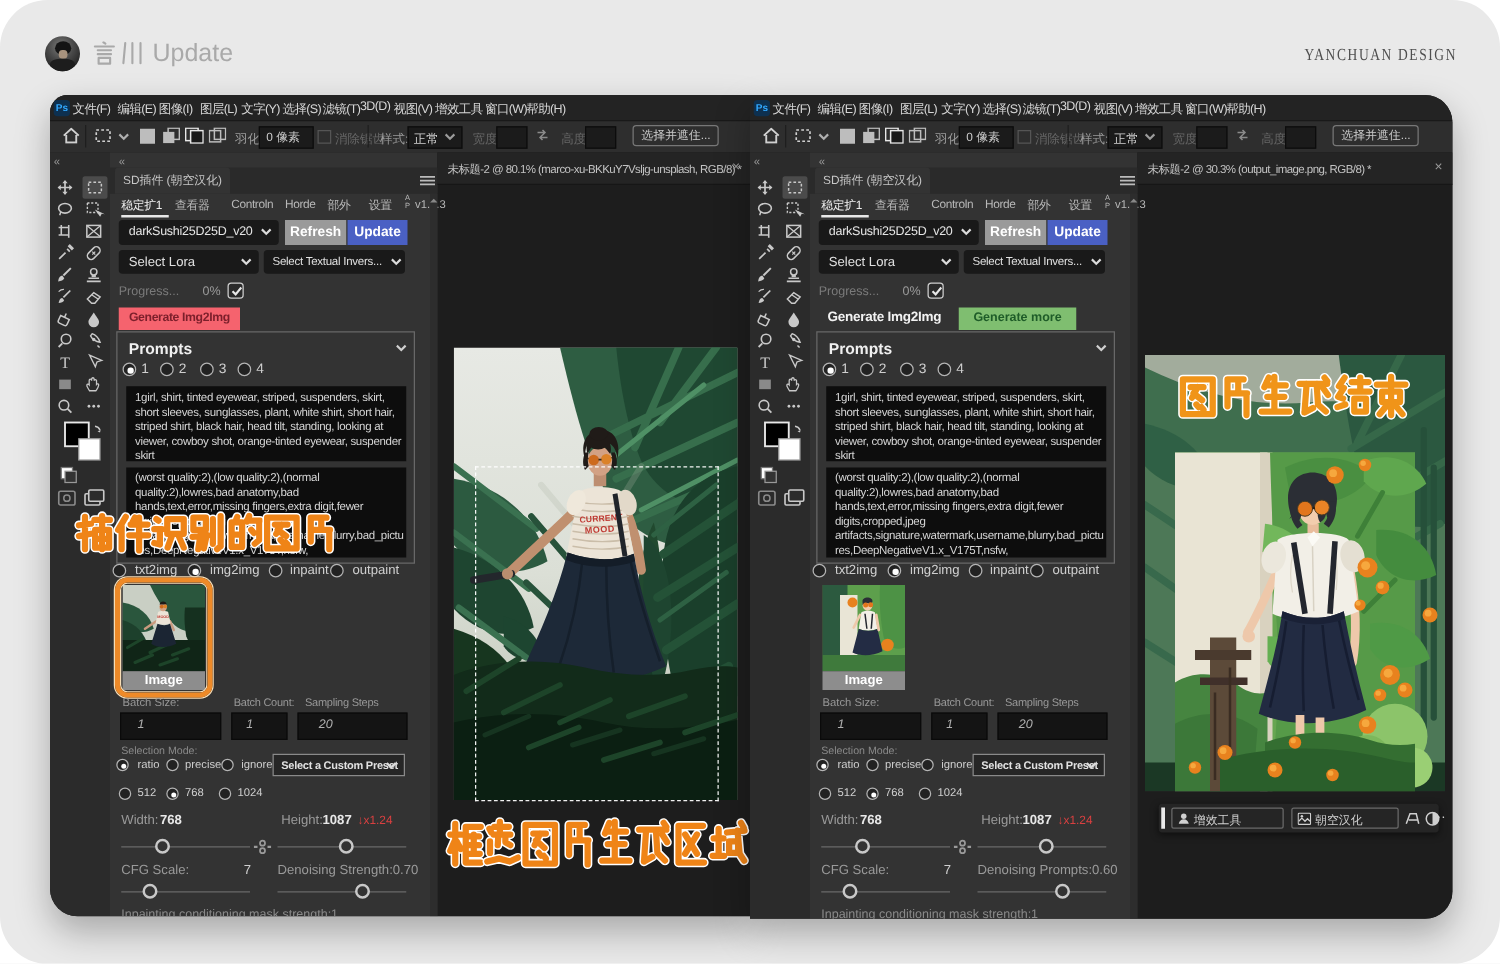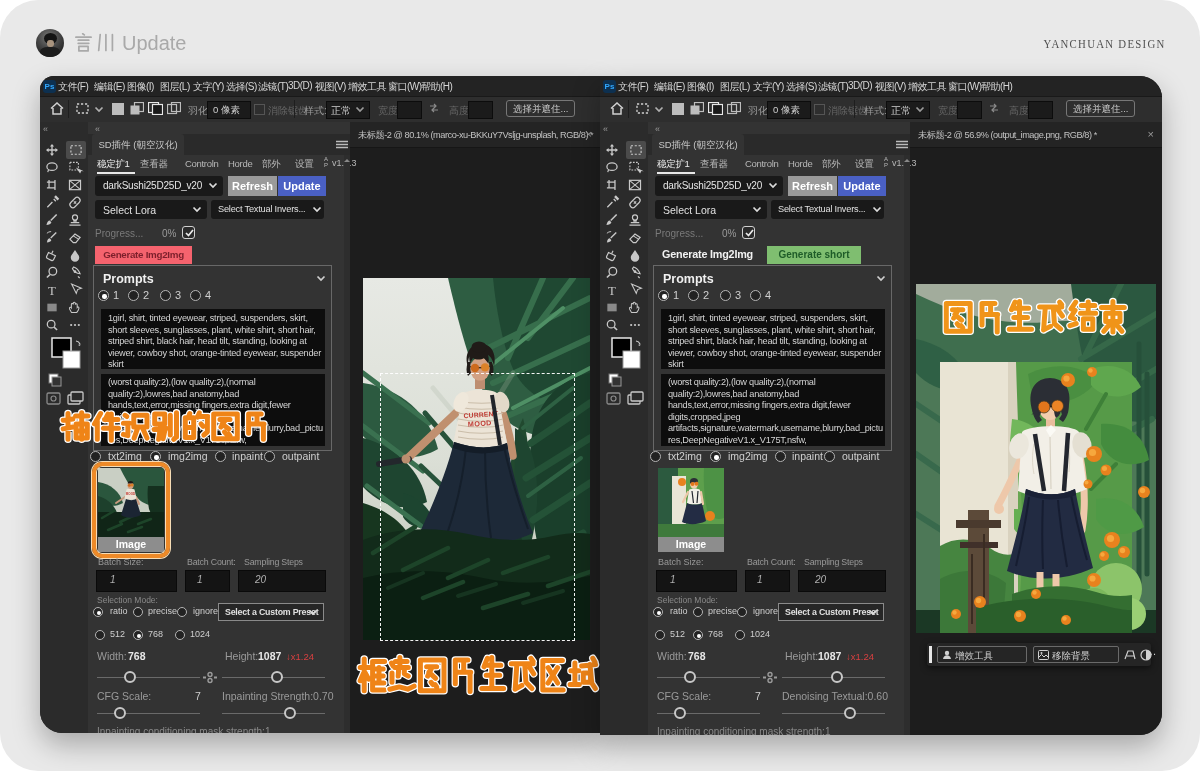--- a/index.html
+++ b/index.html
@@ -325,21 +325,21 @@
     <span style="position:absolute;left:84px;top:595px;width:12px;height:12px;border:2px solid #c8c8c8;border-radius:50%;background:#333;box-sizing:border-box"></span>
     <svg style="position:absolute;left:163px;top:595px" width="14" height="13" viewBox="0 0 14 13">
       <path d="M0 6.5h3M11 6.5h3" stroke="#9a9a9a" stroke-width="1.8"></path>
       <circle cx="7" cy="3.5" r="2" fill="none" stroke="#9a9a9a" stroke-width="1.4"></circle>
       <circle cx="7" cy="9.5" r="2" fill="none" stroke="#9a9a9a" stroke-width="1.4"></circle>
     </svg>
     <div style="position:absolute;left:182px;top:600.5px;width:103px;height:1.5px;background:#6a6a6a"></div>
     <span style="position:absolute;left:231px;top:595px;width:12px;height:12px;border:2px solid #c8c8c8;border-radius:50%;background:#333;box-sizing:border-box"></span>
     <span style="position:absolute;left:57px;top:614px;font-size:10.5px;color:#9a9a9a">CFG Scale:</span>
     <span style="position:absolute;left:155px;top:614px;font-size:10.5px;color:#cfcfcf">7</span>
-    <span style="position:absolute;left:182px;top:614px;font-size:10.5px;color:#9a9a9a">Inpainting Strength:0.70</span>
+    <span style="position:absolute;left:182px;top:614px;font-size:10.5px;color:#9a9a9a">Denoising Strength:0.70</span>
     <div style="position:absolute;left:57px;top:636.5px;width:103px;height:1.5px;background:#6a6a6a"></div>
     <span style="position:absolute;left:74px;top:631px;width:12px;height:12px;border:2px solid #c8c8c8;border-radius:50%;background:#333;box-sizing:border-box"></span>
     <div style="position:absolute;left:182px;top:636.5px;width:103px;height:1.5px;background:#6a6a6a"></div>
     <span style="position:absolute;left:244px;top:631px;width:12px;height:12px;border:2px solid #c8c8c8;border-radius:50%;background:#333;box-sizing:border-box"></span>
     <span style="position:absolute;left:57px;top:650px;font-size:10px;color:#8a8a8a">Inpainting conditioning mask strength:1</span>
     <div style="position:absolute;left:310px;top:46px;right:0;height:26px;background:#242424;border-bottom:1px solid #161616;box-sizing:border-box"></div>
     <span style="position:absolute;left:318px;top:53px;font-size:9.2px;color:#c2c2c2;letter-spacing:-0.45px;white-space:nowrap">未标题-2 @ 80.1% (marco-xu-BKKuY7Vsljg-unsplash, RGB/8) *</span>
     <span style="position:absolute;right:8px;top:52px;font-size:11px;color:#9a9a9a">×</span>
     <svg width="227" height="362" viewBox="0 0 227 362" style="position:absolute;left:323px;top:202px">
       <defs>
@@ -624,21 +624,21 @@
     <svg style="position:absolute;left:272px;top:130px" width="10" height="7" viewBox="0 0 10 7">
       <path d="M1.5 1.5l3.5 3.5L8.5 1.5" stroke="#dcdcdc" stroke-width="1.7" fill="none"></path>
     </svg>
     <span style="position:absolute;left:55px;top:152px;font-size:10px;color:#7a7a7a">Progress...</span>
     <span style="position:absolute;left:122px;top:152px;font-size:10px;color:#9a9a9a">0%</span>
     <span style="position:absolute;left:142px;top:150px;width:13px;height:13px;background:#2a2a2a;border:1.6px solid #d0d0d0;border-radius:3px;box-sizing:border-box"></span>
     <svg style="position:absolute;left:144.5px;top:153px" width="9" height="8">
       <path d="M1 4l2.5 2.5L8 1" stroke="#e8e8e8" stroke-width="1.7" fill="none"></path>
     </svg>
     <span style="position:absolute;left:62px;top:172px;font-size:10.8px;font-weight:bold;color:#f2f2f2;letter-spacing:-0.2px">Generate Img2Img</span>
-    <div style="position:absolute;left:167px;top:170px;width:94px;height:18px;background:#7fbe70;font-size:10px;font-weight:bold;color:#1e5c28;text-align:center;line-height:18px">Generate short</div>
+    <div style="position:absolute;left:167px;top:170px;width:94px;height:18px;background:#7fbe70;font-size:10px;font-weight:bold;color:#1e5c28;text-align:center;line-height:18px">Generate more</div>
     <div style="position:absolute;left:53px;top:189px;width:239px;height:186px;border:1px solid #686868;box-sizing:border-box"></div>
     <span style="position:absolute;left:63px;top:196px;font-size:12.5px;font-weight:bold;color:#f0f0f0">Prompts</span>
     <svg style="position:absolute;left:276px;top:199px" width="10" height="7" viewBox="0 0 10 7">
       <path d="M1.5 1.5l3.5 3.5L8.5 1.5" stroke="#cfcfcf" stroke-width="1.7" fill="none"></path>
     </svg>
     <span style="position:absolute;left:58px;top:214px;width:11.0px;height:11.0px;border:1.6px solid #b4b4b4;border-radius:50%;background:#222;box-sizing:border-box">
       <span style="position:absolute;left:3.3px;top:3.3px;width:4.4px;height:4.4px;border-radius:50%;background:#fff"></span>
     </span>
     <span style="position:absolute;left:73px;top:213px;font-size:11px;color:#cfcfcf">1</span>
     <span style="position:absolute;left:88px;top:214px;width:11.0px;height:11.0px;border:1.6px solid #b4b4b4;border-radius:50%;background:#222;box-sizing:border-box"></span>
@@ -734,28 +734,28 @@
     <span style="position:absolute;left:84px;top:595px;width:12px;height:12px;border:2px solid #c8c8c8;border-radius:50%;background:#333;box-sizing:border-box"></span>
     <svg style="position:absolute;left:163px;top:595px" width="14" height="13" viewBox="0 0 14 13">
       <path d="M0 6.5h3M11 6.5h3" stroke="#9a9a9a" stroke-width="1.8"></path>
       <circle cx="7" cy="3.5" r="2" fill="none" stroke="#9a9a9a" stroke-width="1.4"></circle>
       <circle cx="7" cy="9.5" r="2" fill="none" stroke="#9a9a9a" stroke-width="1.4"></circle>
     </svg>
     <div style="position:absolute;left:182px;top:600.5px;width:103px;height:1.5px;background:#6a6a6a"></div>
     <span style="position:absolute;left:231px;top:595px;width:12px;height:12px;border:2px solid #c8c8c8;border-radius:50%;background:#333;box-sizing:border-box"></span>
     <span style="position:absolute;left:57px;top:614px;font-size:10.5px;color:#9a9a9a">CFG Scale:</span>
     <span style="position:absolute;left:155px;top:614px;font-size:10.5px;color:#cfcfcf">7</span>
-    <span style="position:absolute;left:182px;top:614px;font-size:10.5px;color:#9a9a9a">Denoising Textual:0.60</span>
+    <span style="position:absolute;left:182px;top:614px;font-size:10.5px;color:#9a9a9a">Denoising Prompts:0.60</span>
     <div style="position:absolute;left:57px;top:636.5px;width:103px;height:1.5px;background:#6a6a6a"></div>
     <span style="position:absolute;left:74px;top:631px;width:12px;height:12px;border:2px solid #c8c8c8;border-radius:50%;background:#333;box-sizing:border-box"></span>
     <div style="position:absolute;left:182px;top:636.5px;width:103px;height:1.5px;background:#6a6a6a"></div>
     <span style="position:absolute;left:244px;top:631px;width:12px;height:12px;border:2px solid #c8c8c8;border-radius:50%;background:#333;box-sizing:border-box"></span>
     <span style="position:absolute;left:57px;top:650px;font-size:10px;color:#8a8a8a">Inpainting conditioning mask strength:1</span>
     <div style="position:absolute;left:310px;top:46px;right:0;height:26px;background:#242424;border-bottom:1px solid #161616;box-sizing:border-box"></div>
-    <span style="position:absolute;left:318px;top:53px;font-size:9.2px;color:#c2c2c2;letter-spacing:-0.45px;white-space:nowrap">未标题-2 @ 56.9% (output_image.png, RGB/8) *</span>
+    <span style="position:absolute;left:318px;top:53px;font-size:9.2px;color:#c2c2c2;letter-spacing:-0.45px;white-space:nowrap">未标题-2 @ 30.3% (output_image.png, RGB/8) *</span>
     <span style="position:absolute;right:8px;top:52px;font-size:11px;color:#9a9a9a">×</span>
     <svg width="240" height="349" viewBox="0 0 240 349" style="position:absolute;left:316px;top:208px">
       <rect width="240" height="349" fill="#4d7857"></rect>
       <rect width="240" height="58" fill="#a2ac9c"></rect>
       <path d="M0 10c45 22 90 32 130 28c40-4 75 4 110 20v30H0z" fill="#3f6e4e"></path>
       <path d="M155 0h85v135c-28 8-52-2-64-28c-9-22-15-60-21-107z" fill="#2b5840"></path>
       <path d="M240 30l-75 45M240 85l-65 38M236 135l-58 32M205 0l-35 70" stroke="#366849" stroke-width="6" stroke-linecap="round"></path>
       <path d="M0 55c28 6 48 22 55 48c-18 8-40 2-55-14z" fill="#2f6045"></path>
       <path d="M0 120l45 30M0 170l40 28M0 230l38 24" stroke="#38694c" stroke-width="6" stroke-linecap="round"></path>
       <rect x="0" y="326" width="240" height="23" fill="#1b3825"></rect>
@@ -859,21 +859,21 @@
       <circle cx="5" cy="3" r="2.2" fill="#d0d0d0"></circle>
       <path d="M1 9c0.5-2.5 2-3.7 4-3.7s3.5 1.2 4 3.7z" fill="#d0d0d0"></path>
     </svg>
     <span style="position:absolute;left:355px;top:574px;font-size:9.5px;color:#d0d0d0">增效工具</span>
     <div style="position:absolute;left:433px;top:570px;width:86px;height:17px;border:1px solid #6a6a6a;border-radius:2px;box-sizing:border-box"></div>
     <svg style="position:absolute;left:438px;top:573.5px" width="11" height="10" viewBox="0 0 11 10">
       <rect x="0.5" y="0.5" width="10" height="9" rx="1" fill="none" stroke="#d0d0d0"></rect>
       <path d="M1 7l2.5-2.5L6 7l2-2l2 2" stroke="#d0d0d0" fill="none"></path>
       <circle cx="3.5" cy="3" r="1" fill="#d0d0d0"></circle>
     </svg>
-    <span style="position:absolute;left:452px;top:574px;font-size:9.5px;color:#d0d0d0">移除背景</span>
+    <span style="position:absolute;left:452px;top:574px;font-size:9.5px;color:#d0d0d0">朝空汉化</span>
     <svg style="position:absolute;left:524px;top:573px" width="12" height="11" viewBox="0 0 12 11">
       <path d="M1 10L4 2h5l2 8M3 7h7" stroke="#cfcfcf" stroke-width="1.2" fill="none"></path>
     </svg>
     <svg style="position:absolute;left:540px;top:572.5px" width="12" height="12" viewBox="0 0 12 12">
       <circle cx="6" cy="6" r="5" fill="none" stroke="#cfcfcf" stroke-width="1.2"></circle>
       <path d="M6 1a5 5 0 0 1 0 10z" fill="#cfcfcf"></path>
     </svg>
     <span style="position:absolute;left:546px;top:569px;font-size:11px;color:#cfcfcf;letter-spacing:0.5px">...</span>
   </div>
 <svg style="position:absolute;left:58px;top:408px" width="215" height="38" viewBox="0 0 215 38">

